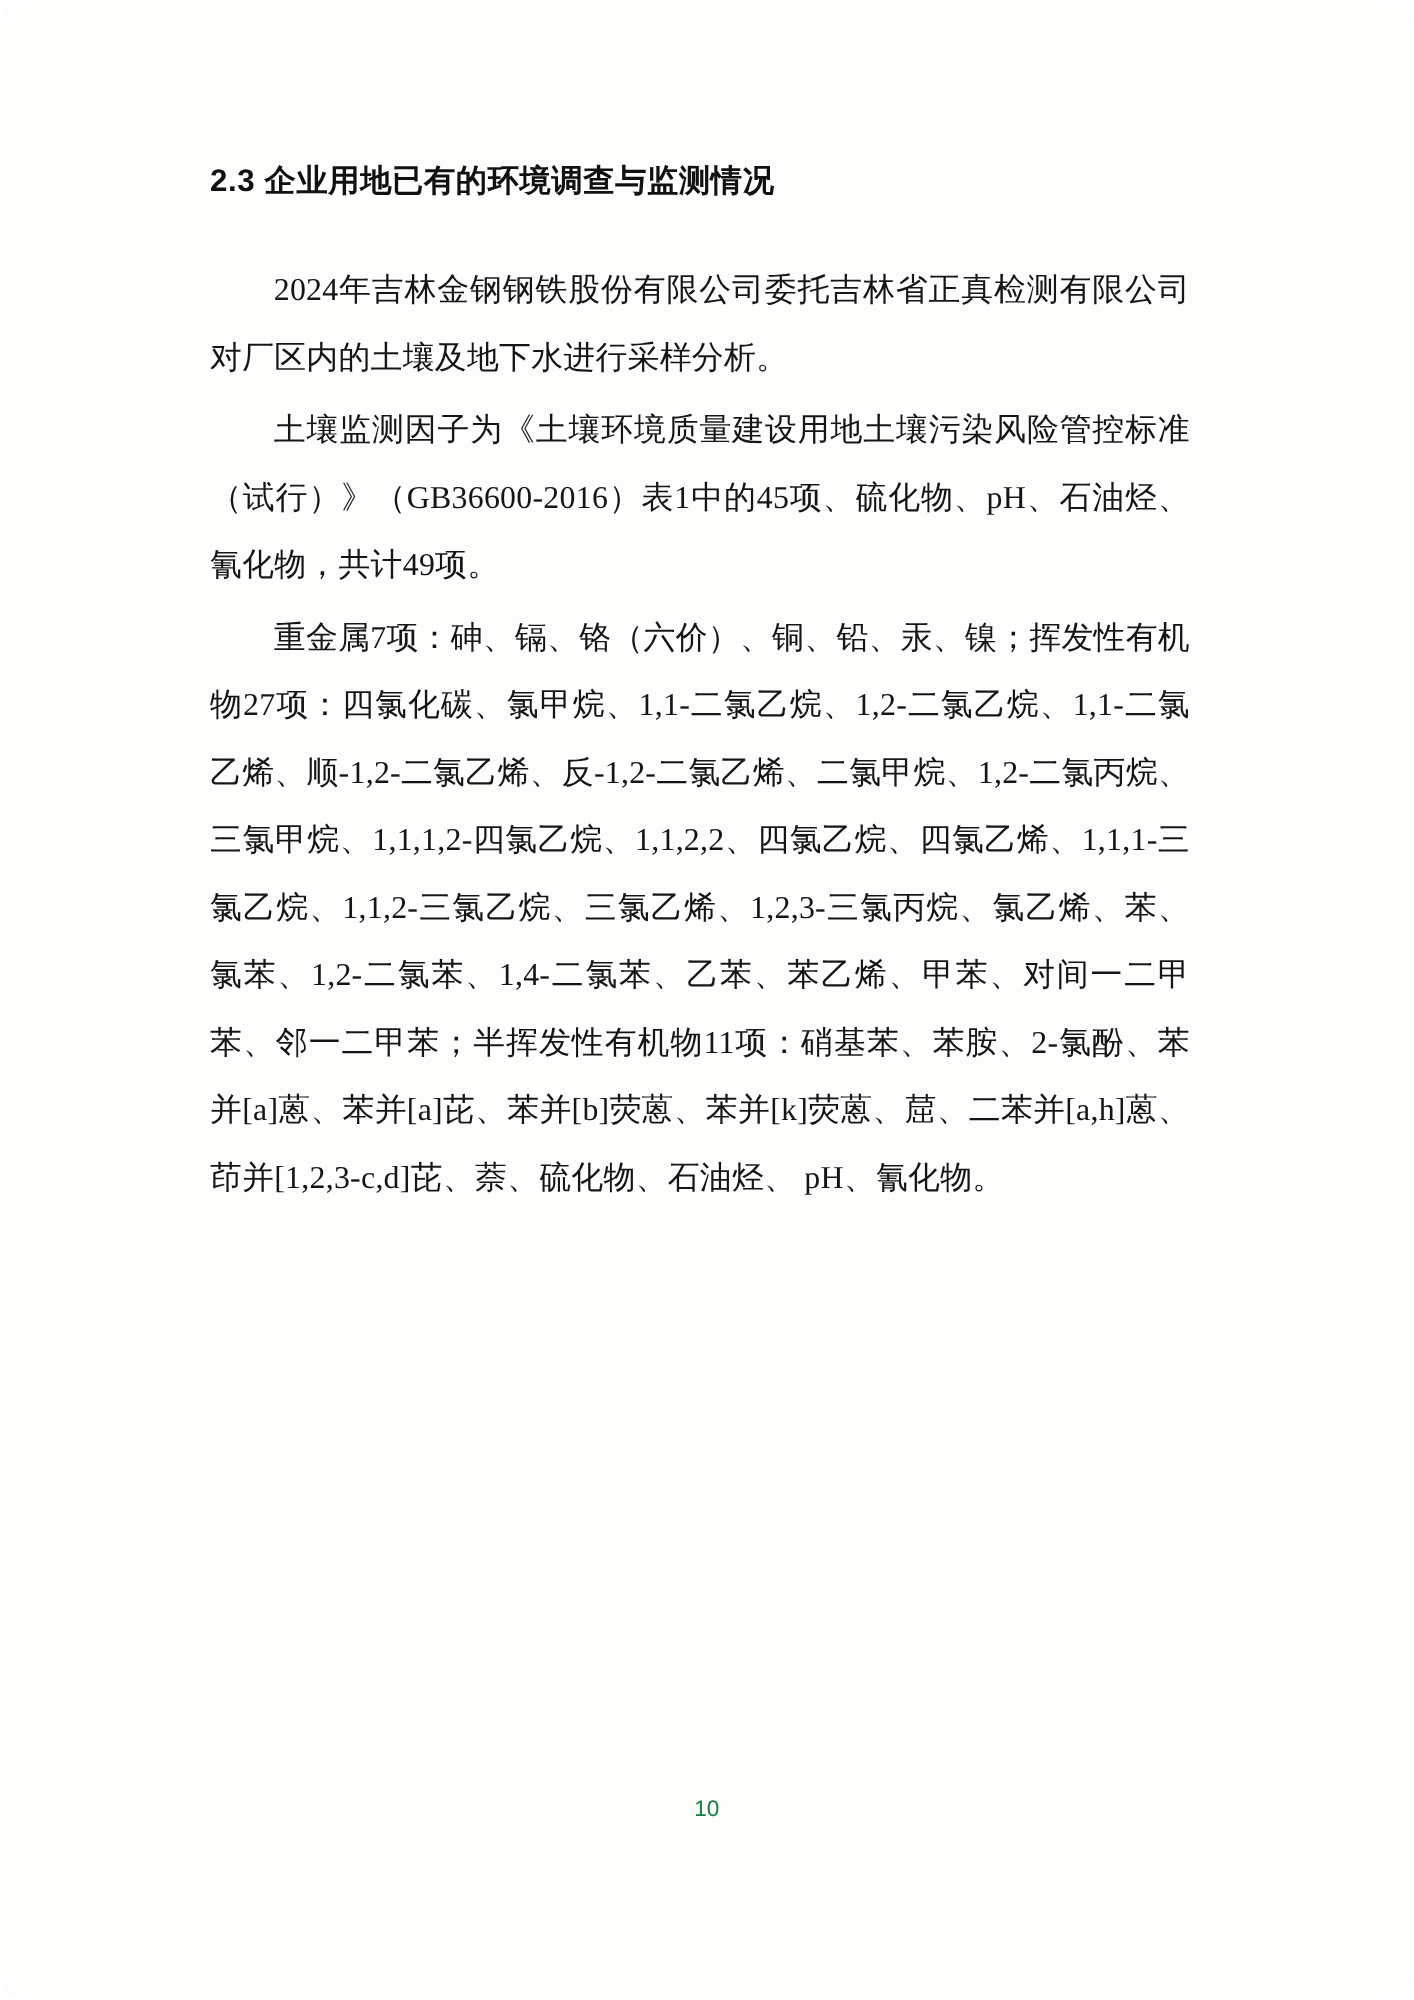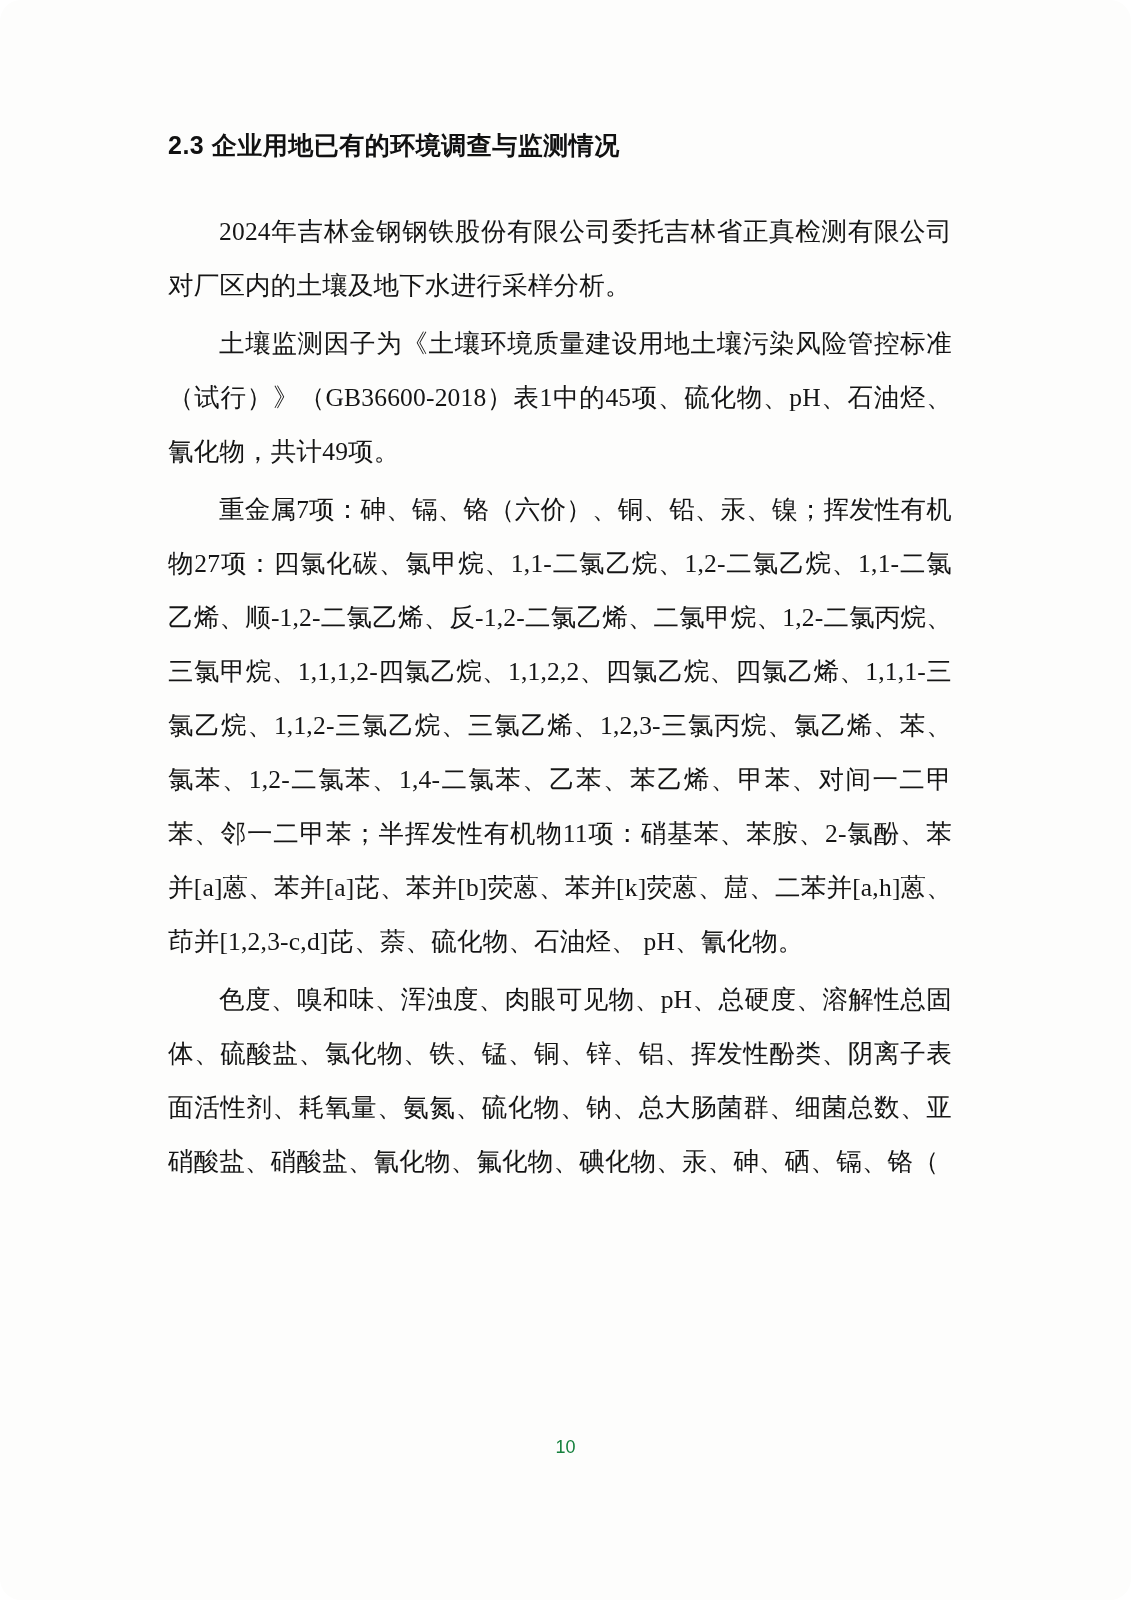--- a/index.html
+++ b/index.html
@@ -57,18 +57,17 @@
     color: #15803d;
   }
 </style>
 </head>
 <body>
 
 <div class="page">
   <div class="content">
     <h2 class="heading">2.3  企业用地已有的环境调查与监测情况</h2>
     <p class="para">2024年吉林金钢钢铁股份有限公司委托吉林省正真检测有限公司对厂区内的土壤及地下水进行采样分析。</p>
-    <p class="para">土壤监测因子为《土壤环境质量建设用地土壤污染风险管控标准（试行）》（GB36600-2018）表1中的45项、硫化物、pH、石油烃、氰化物，共计49项。</p>
+    <p class="para">土壤监测因子为《土壤环境质量建设用地土壤污染风险管控标准（试行）》（GB36600-2016）表1中的45项、硫化物、pH、石油烃、氰化物，共计49项。</p>
     <p class="para">重金属7项：砷、镉、铬（六价）、铜、铅、汞、镍；挥发性有机物27项：四氯化碳、氯甲烷、1,1-二氯乙烷、1,2-二氯乙烷、1,1-二氯乙烯、顺-1,2-二氯乙烯、反-1,2-二氯乙烯、二氯甲烷、1,2-二氯丙烷、三氯甲烷、1,1,1,2-四氯乙烷、1,1,2,2、四氯乙烷、四氯乙烯、1,1,1-三氯乙烷、1,1,2-三氯乙烷、三氯乙烯、1,2,3-三氯丙烷、氯乙烯、苯、氯苯、1,2-二氯苯、1,4-二氯苯、乙苯、苯乙烯、甲苯、对间一二甲苯、邻一二甲苯；半挥发性有机物11项：硝基苯、苯胺、2-氯酚、苯并[a]蒽、苯并[a]芘、苯并[b]荧蒽、苯并[k]荧蒽、䓛、二苯并[a,h]蒽、茚并[1,2,3-c,d]芘、萘、硫化物、石油烃、 pH、氰化物。</p>
-    <p class="para">色度、嗅和味、浑浊度、肉眼可见物、pH、总硬度、溶解性总固体、硫酸盐、氯化物、铁、锰、铜、锌、铝、挥发性酚类、阴离子表面活性剂、耗氧量、氨氮、硫化物、钠、总大肠菌群、细菌总数、亚硝酸盐、硝酸盐、氰化物、氟化物、碘化物、汞、砷、硒、镉、铬（</p>
   </div>
   <div class="page-number">10</div>
 </div>
 
 </body></html>

